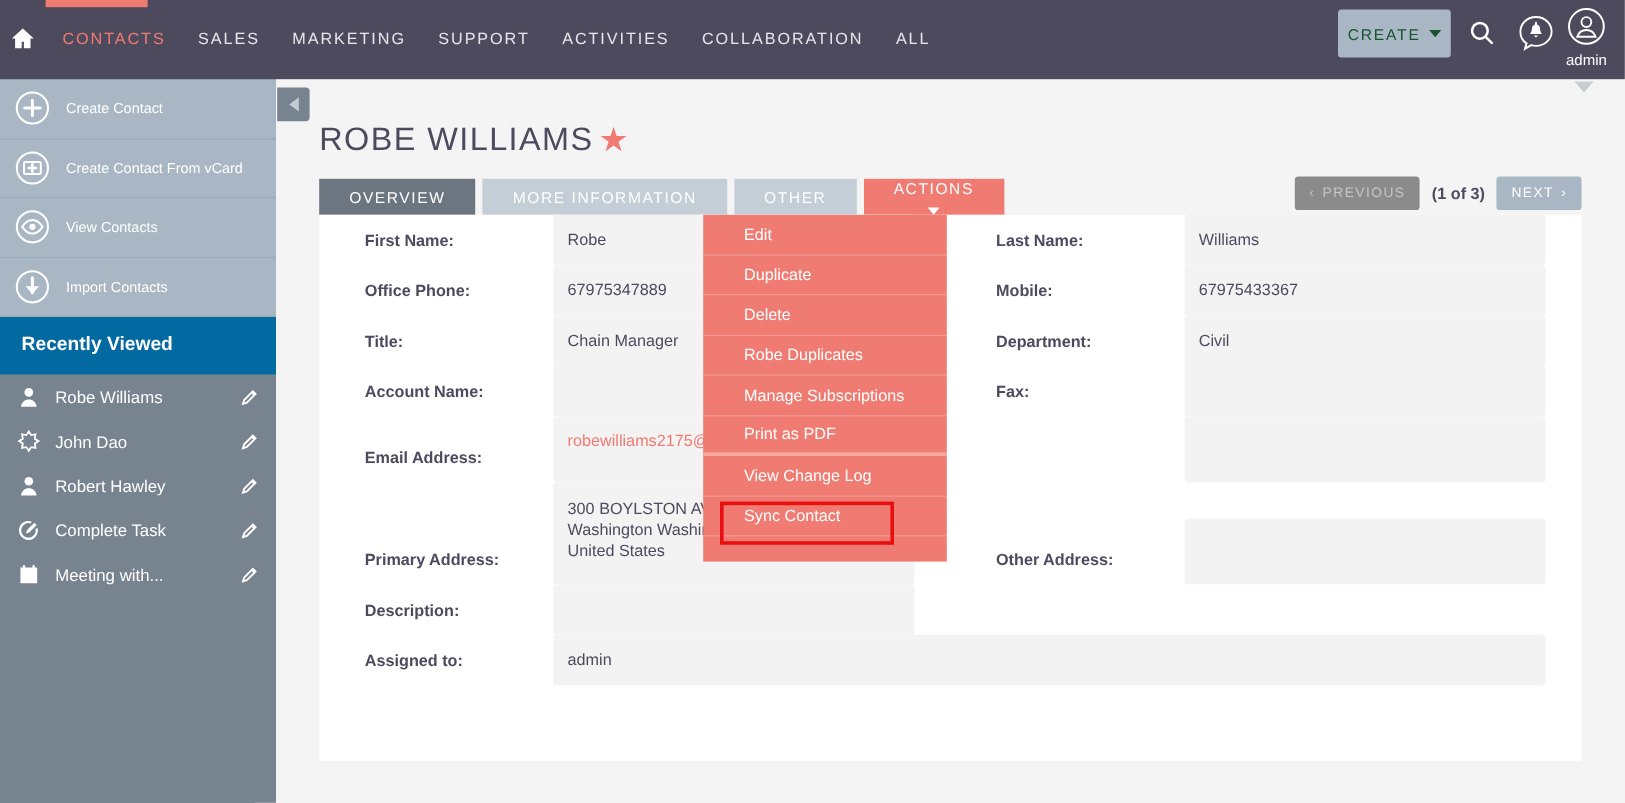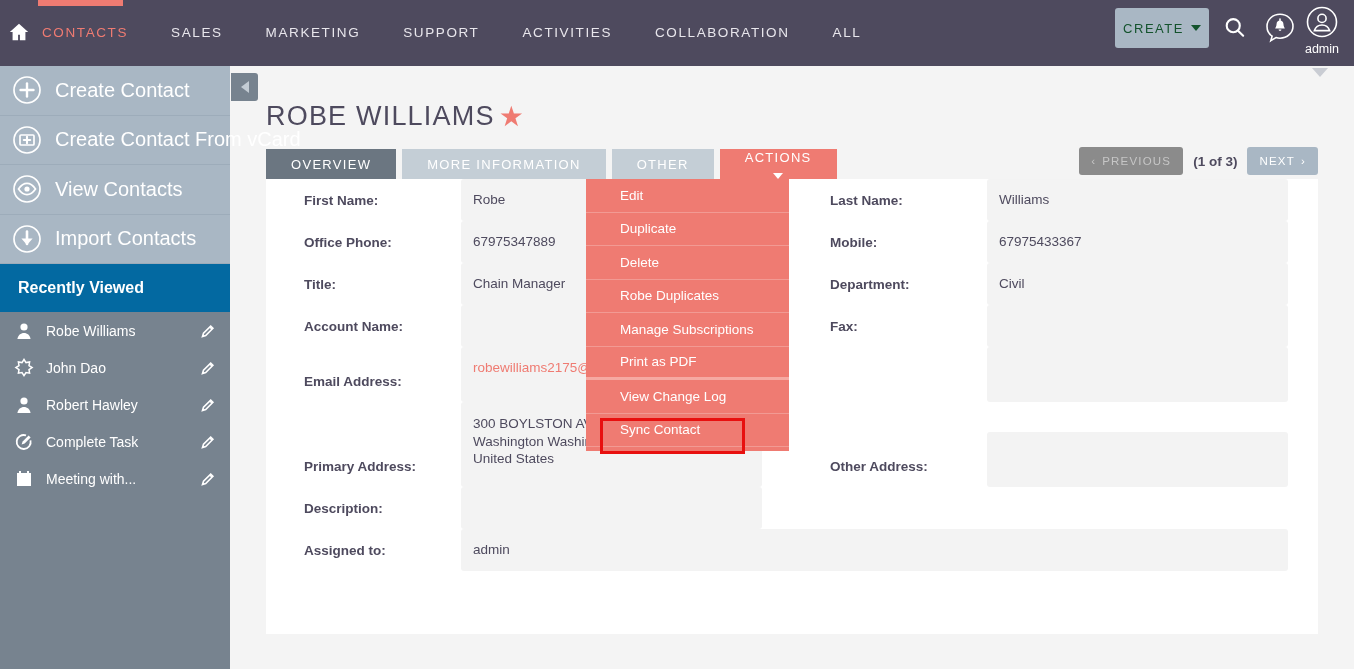--- a/index.html
+++ b/index.html
@@ -21,22 +21,22 @@
     position: absolute; top: 0; left: 38px;
     width: 85px; height: 6px;
     background: #ef7b72;
   }
   #home-icon {
     position: absolute; left: 8px; top: 21px;
     width: 22px; height: 22px;
     color: #fff;
   }
   .navlinks {
-    position: absolute; left: 42px; top: 20px;
-    display: flex;  gap: 16px;
+    position: absolute; left: 52px; top: 20px;
+    display: flex; 
   }
   .navlink {
     color: #e8e6ec;
     font-size: 13.5px;
     letter-spacing: 1.6px;
     padding: 0 17px 0 0;
     margin-right: 10px;
     text-decoration: none;
     white-space: nowrap;
     line-height: 26px;
@@ -101,21 +101,21 @@
     position: relative;
     height: 49.5px;
     background: #a9b7c4;
     border-bottom: 1px solid #9dacba;
     display: flex; align-items: center;
     padding-left: 12px;
     cursor: pointer;
   }
   .side-action .ico { width: 30px; height: 30px; color: #fff; flex: 0 0 30px; }
   .side-action .lbl {
-    color: #fff; font-size: 20px; margin-left: 13px; white-space: nowrap; text-align: center;
+    color: #fff; font-size: 12px; margin-left: 13px; white-space: nowrap; text-align: center;
   }
   #recent-header {
     height: 48px;
     display: flex; align-items: center;
     padding-left: 18px;
     color: #fff; font-weight: bold; font-size: 16px;
     background: #0369a1;
   }
   .recent-item {
     height: 37px;
@@ -232,21 +232,21 @@
   .fval.mid  { min-height: 55px; }
   .addr-line { line-height: 17.5px; }
 
   
   #actions-menu {
     position: absolute;
     left: 586px; top: 179px;
     width: 203px;
     background: #ef7b72;
     z-index: 40;
-    padding-bottom: 4px;
+    padding-bottom: 21px;
   }
   .menu-item {
     height: 33.5px;
     display: flex; align-items: center;
     padding-left: 34px;
     color: #fff;
     font-size: 13.5px;
     border-bottom: 1px solid #f29a93;
     cursor: pointer;
     position: relative;

